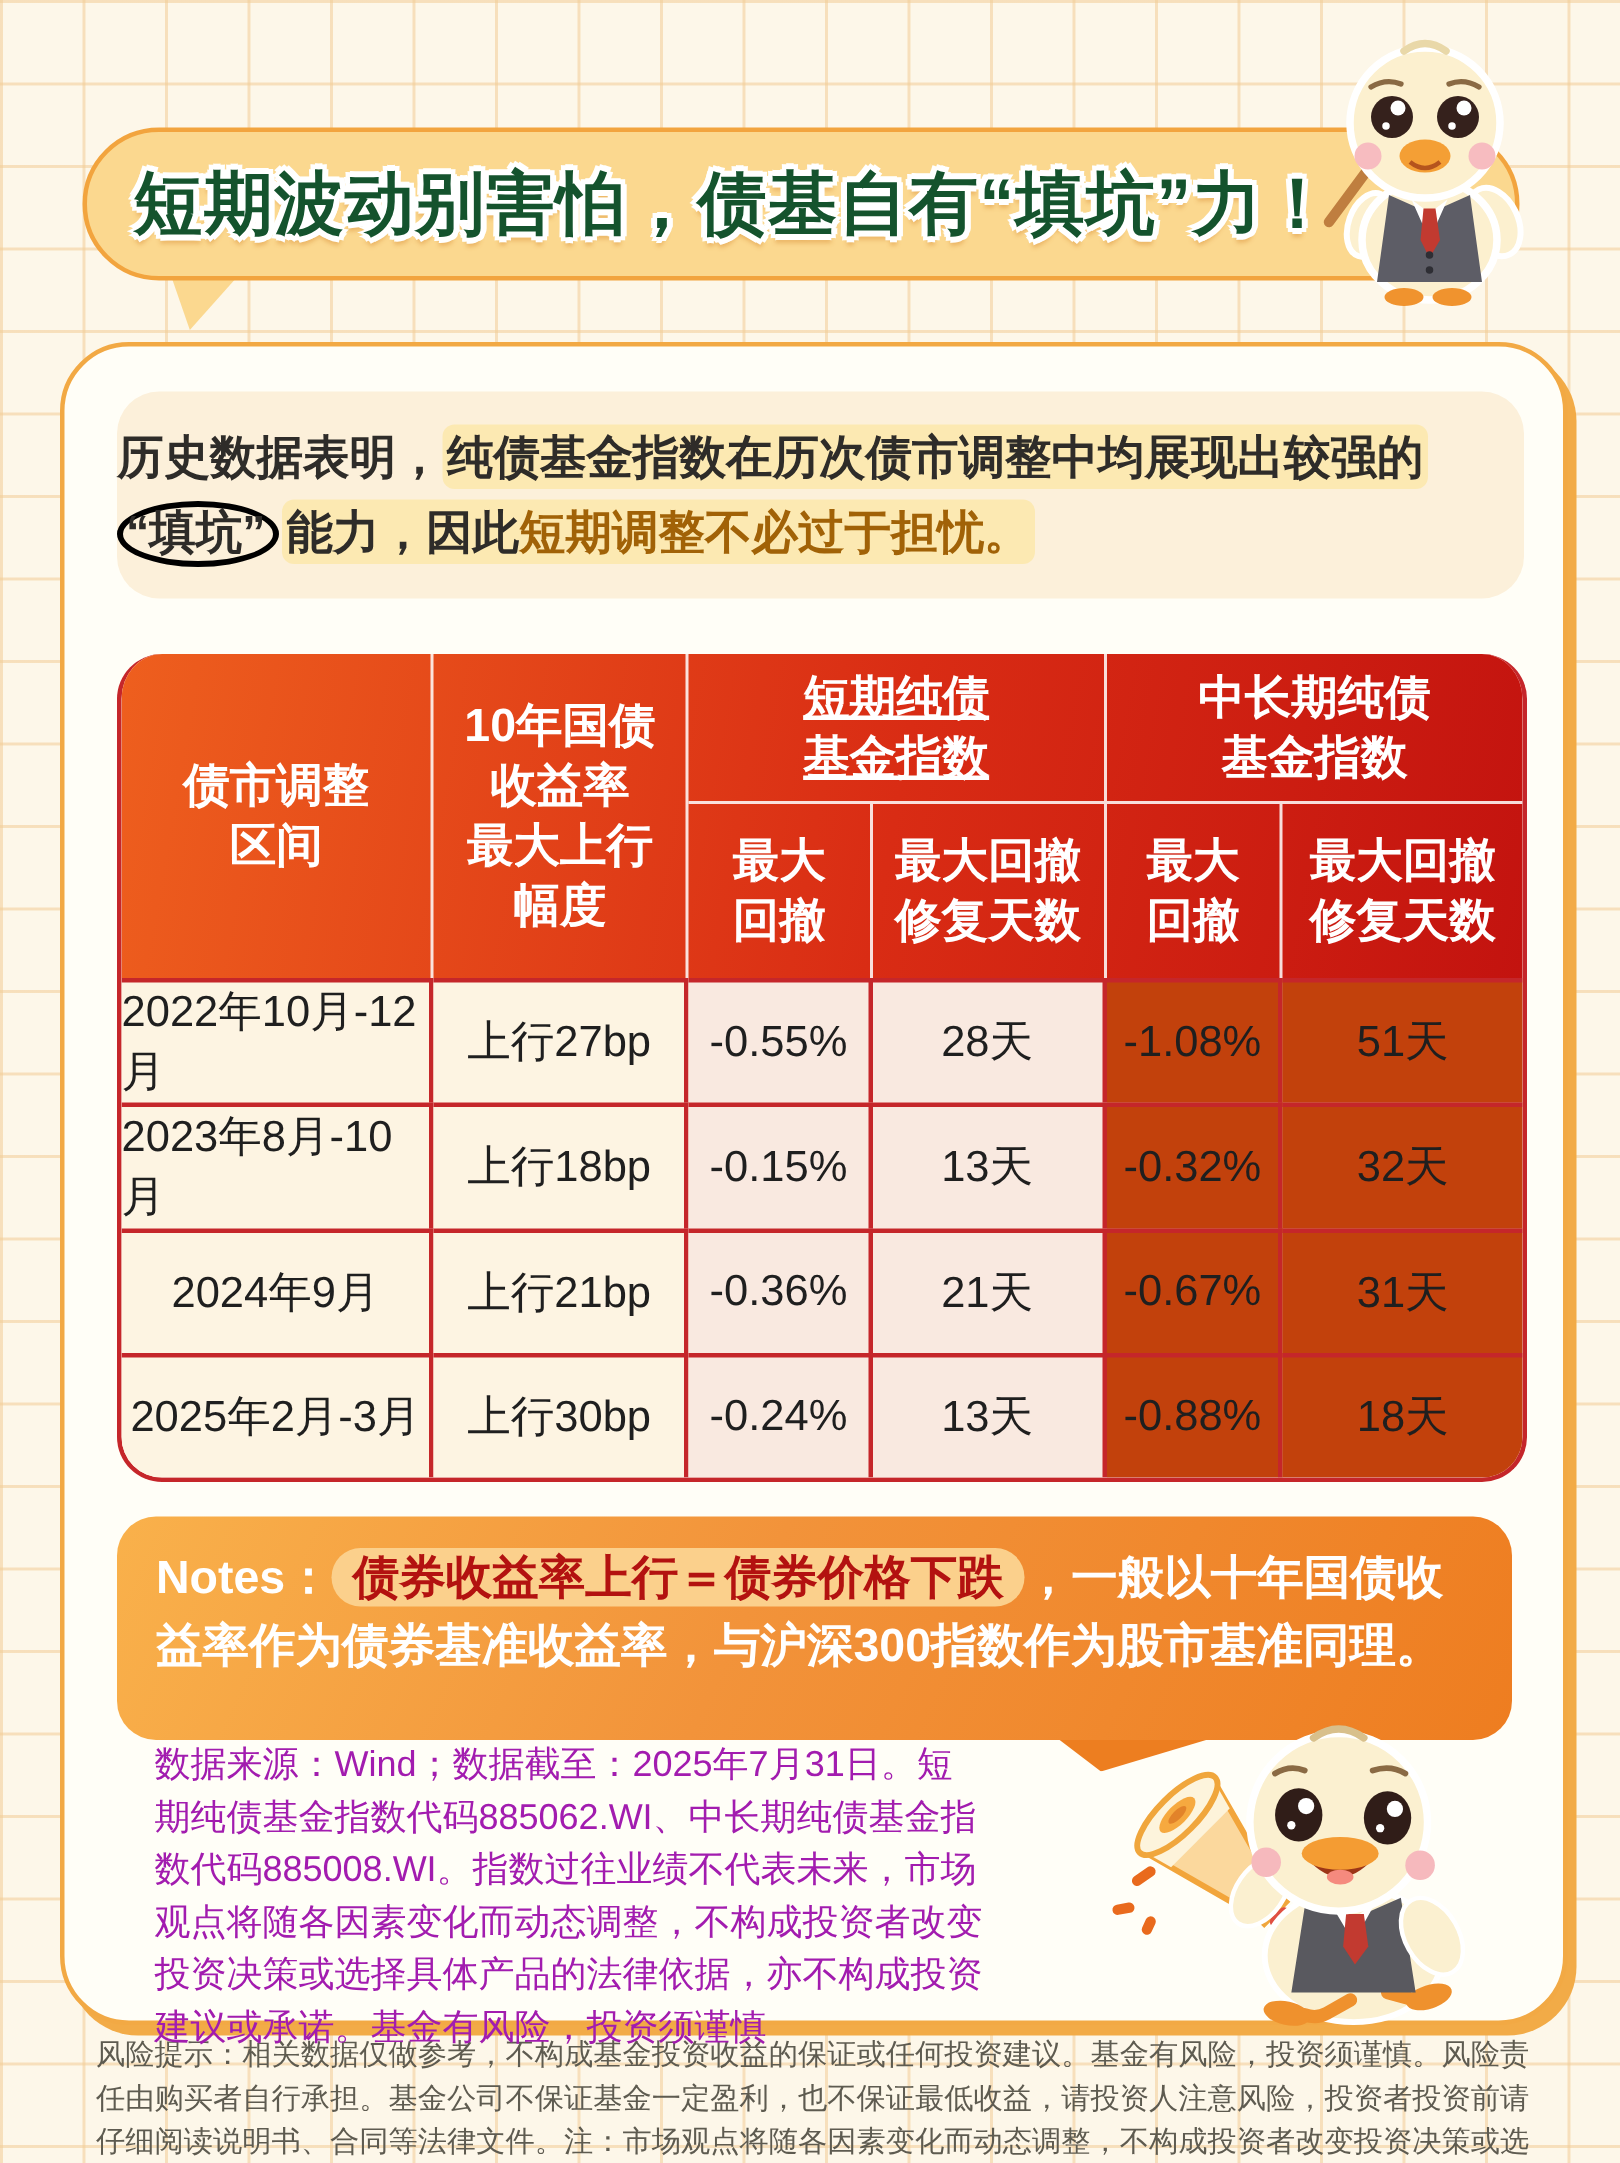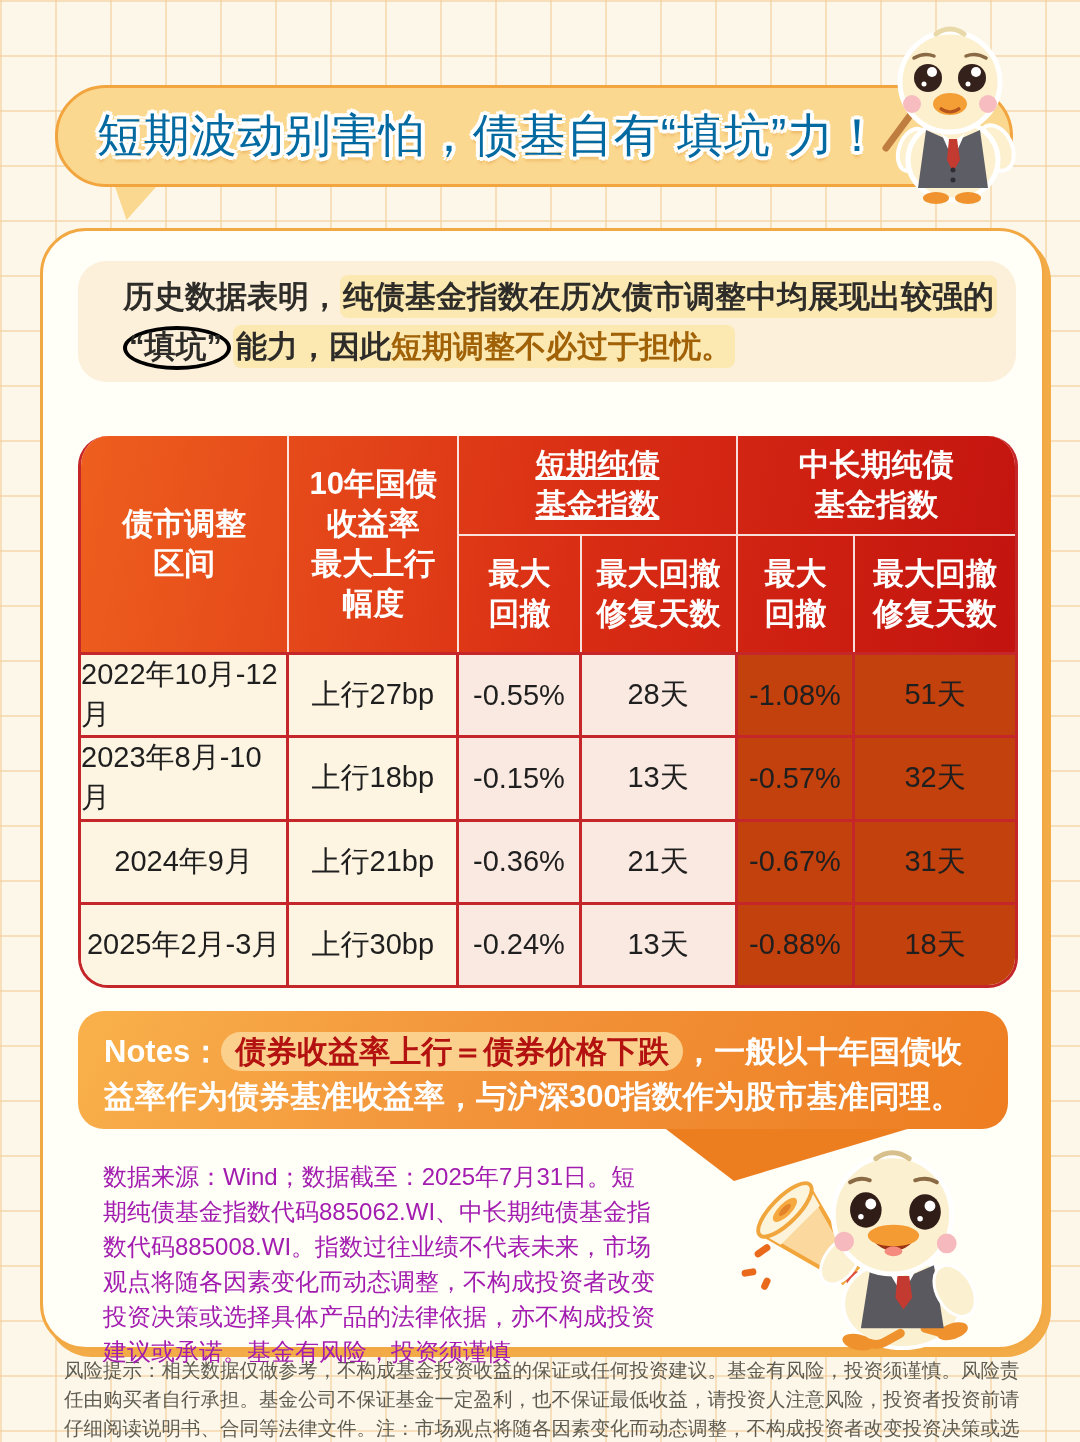--- a/index.html
+++ b/index.html
@@ -22,42 +22,42 @@
   .bubble-tail {
     position:absolute; left:112px; top:178px; width:52px; height:42px;
     background:#fbd88f; clip-path:polygon(0 0,100% 0,28% 100%);
     z-index:1;
   }
   .bubble-tail::after{
     content:""; position:absolute; inset:0;
     background:transparent;
   }
   .title {
-    font-size:46px; font-weight:400; color:#0369a1; letter-spacing:1px;
+    font-size:46px; font-weight:700; color:#14532d; letter-spacing:1px;
     padding-right:90px; white-space:nowrap;
     text-shadow:
       -3px -3px 0 #fff, 3px -3px 0 #fff, -3px 3px 0 #fff, 3px 3px 0 #fff,
       0 -4px 0 #fff, 0 4px 0 #fff, -4px 0 0 #fff, 4px 0 0 #fff,
       0 6px 3px rgba(216,138,48,.45);
   }
   .duck-top { position:absolute; left:868px; top:20px; width:160px; height:185px; z-index:3; }
 
   
   .card {
     position:absolute; left:40px; top:228px; width:1005px; height:1122px;
     background:#fffef7; border:3px solid #f2a944; border-radius:46px;
     box-shadow:6px 7px 0 #f2ab47; z-index:1;
   }
 
   
   .intro {
-    position:absolute; left:35px; top:30px; width:938px; height:121px;
+    position:absolute; left:35px; top:30px; width:938px; height:138px;
     background:#fcf0da; border-radius:28px;
     display:flex; flex-direction:column; justify-content:center;
-    padding-left:45px; font-size:31px; color:#2e2c29; font-weight:700;
+    font-size:31px; color:#2e2c29; font-weight:700;
   }
   .intro p { line-height:50px; }
   .hl { background:#fce9b2; border-radius:8px; padding:4px 3px; }
   .red-text { color:#a16207; }
   .circled {
     display:inline-block; border:4px solid #000000; border-radius:50%;
     padding:0 5px 2px 2px; margin-right:2px; line-height:1.1;
   }
 
   
@@ -90,21 +90,21 @@
     font-size:29px; color:#1f1f1f;
     border-top:3px solid #c5262a; border-right:3px solid #c5262a;
   }
   .td.lastcol { border-right:none;text-align:right; }
   .bgA { background:#fdf4e2; }
   .bgB { background:#f9e9e0; }
   .bgC { background:#c2410c; }
 
   
   .notes {
-    position:absolute; left:35px; top:780px; width:930px; height:118px;
+    position:absolute; left:35px; top:780px; width:930px; height:149px;
     background:linear-gradient(115deg,#f9b14b 0%, #f2933a 45%, #ee7d20 100%);
     border-radius:26px; padding:18px 26px; z-index:2;
     font-size:31px; font-weight:700; color:#fff; line-height:45px;
   }
   .notes-pill {
     background:#fbd08c; color:#b31210; border-radius:22px; padding:2px 14px;
   }
   .notes-tail {
     position:absolute; left:615px; top:892px; width:262px; height:58px;
     background:#ed7e20; clip-path:polygon(0 0,100% 4%,29% 100%); z-index:1;
@@ -194,21 +194,21 @@
       <div class="td bgA">上行27bp</div>
       <div class="td bgB">-0.55%</div>
       <div class="td bgB">28天</div>
       <div class="td bgC">-1.08%</div>
       <div class="td bgC lastcol">51天</div>
 
       <div class="td bgA">2023年8月-10月</div>
       <div class="td bgA">上行18bp</div>
       <div class="td bgB">-0.15%</div>
       <div class="td bgB">13天</div>
-      <div class="td bgC">-0.57%</div>
+      <div class="td bgC">-0.32%</div>
       <div class="td bgC lastcol">32天</div>
 
       <div class="td bgA">2024年9月</div>
       <div class="td bgA">上行21bp</div>
       <div class="td bgB">-0.36%</div>
       <div class="td bgB">21天</div>
       <div class="td bgC">-0.67%</div>
       <div class="td bgC lastcol">31天</div>
 
       <div class="td bgA">2025年2月-3月</div>

